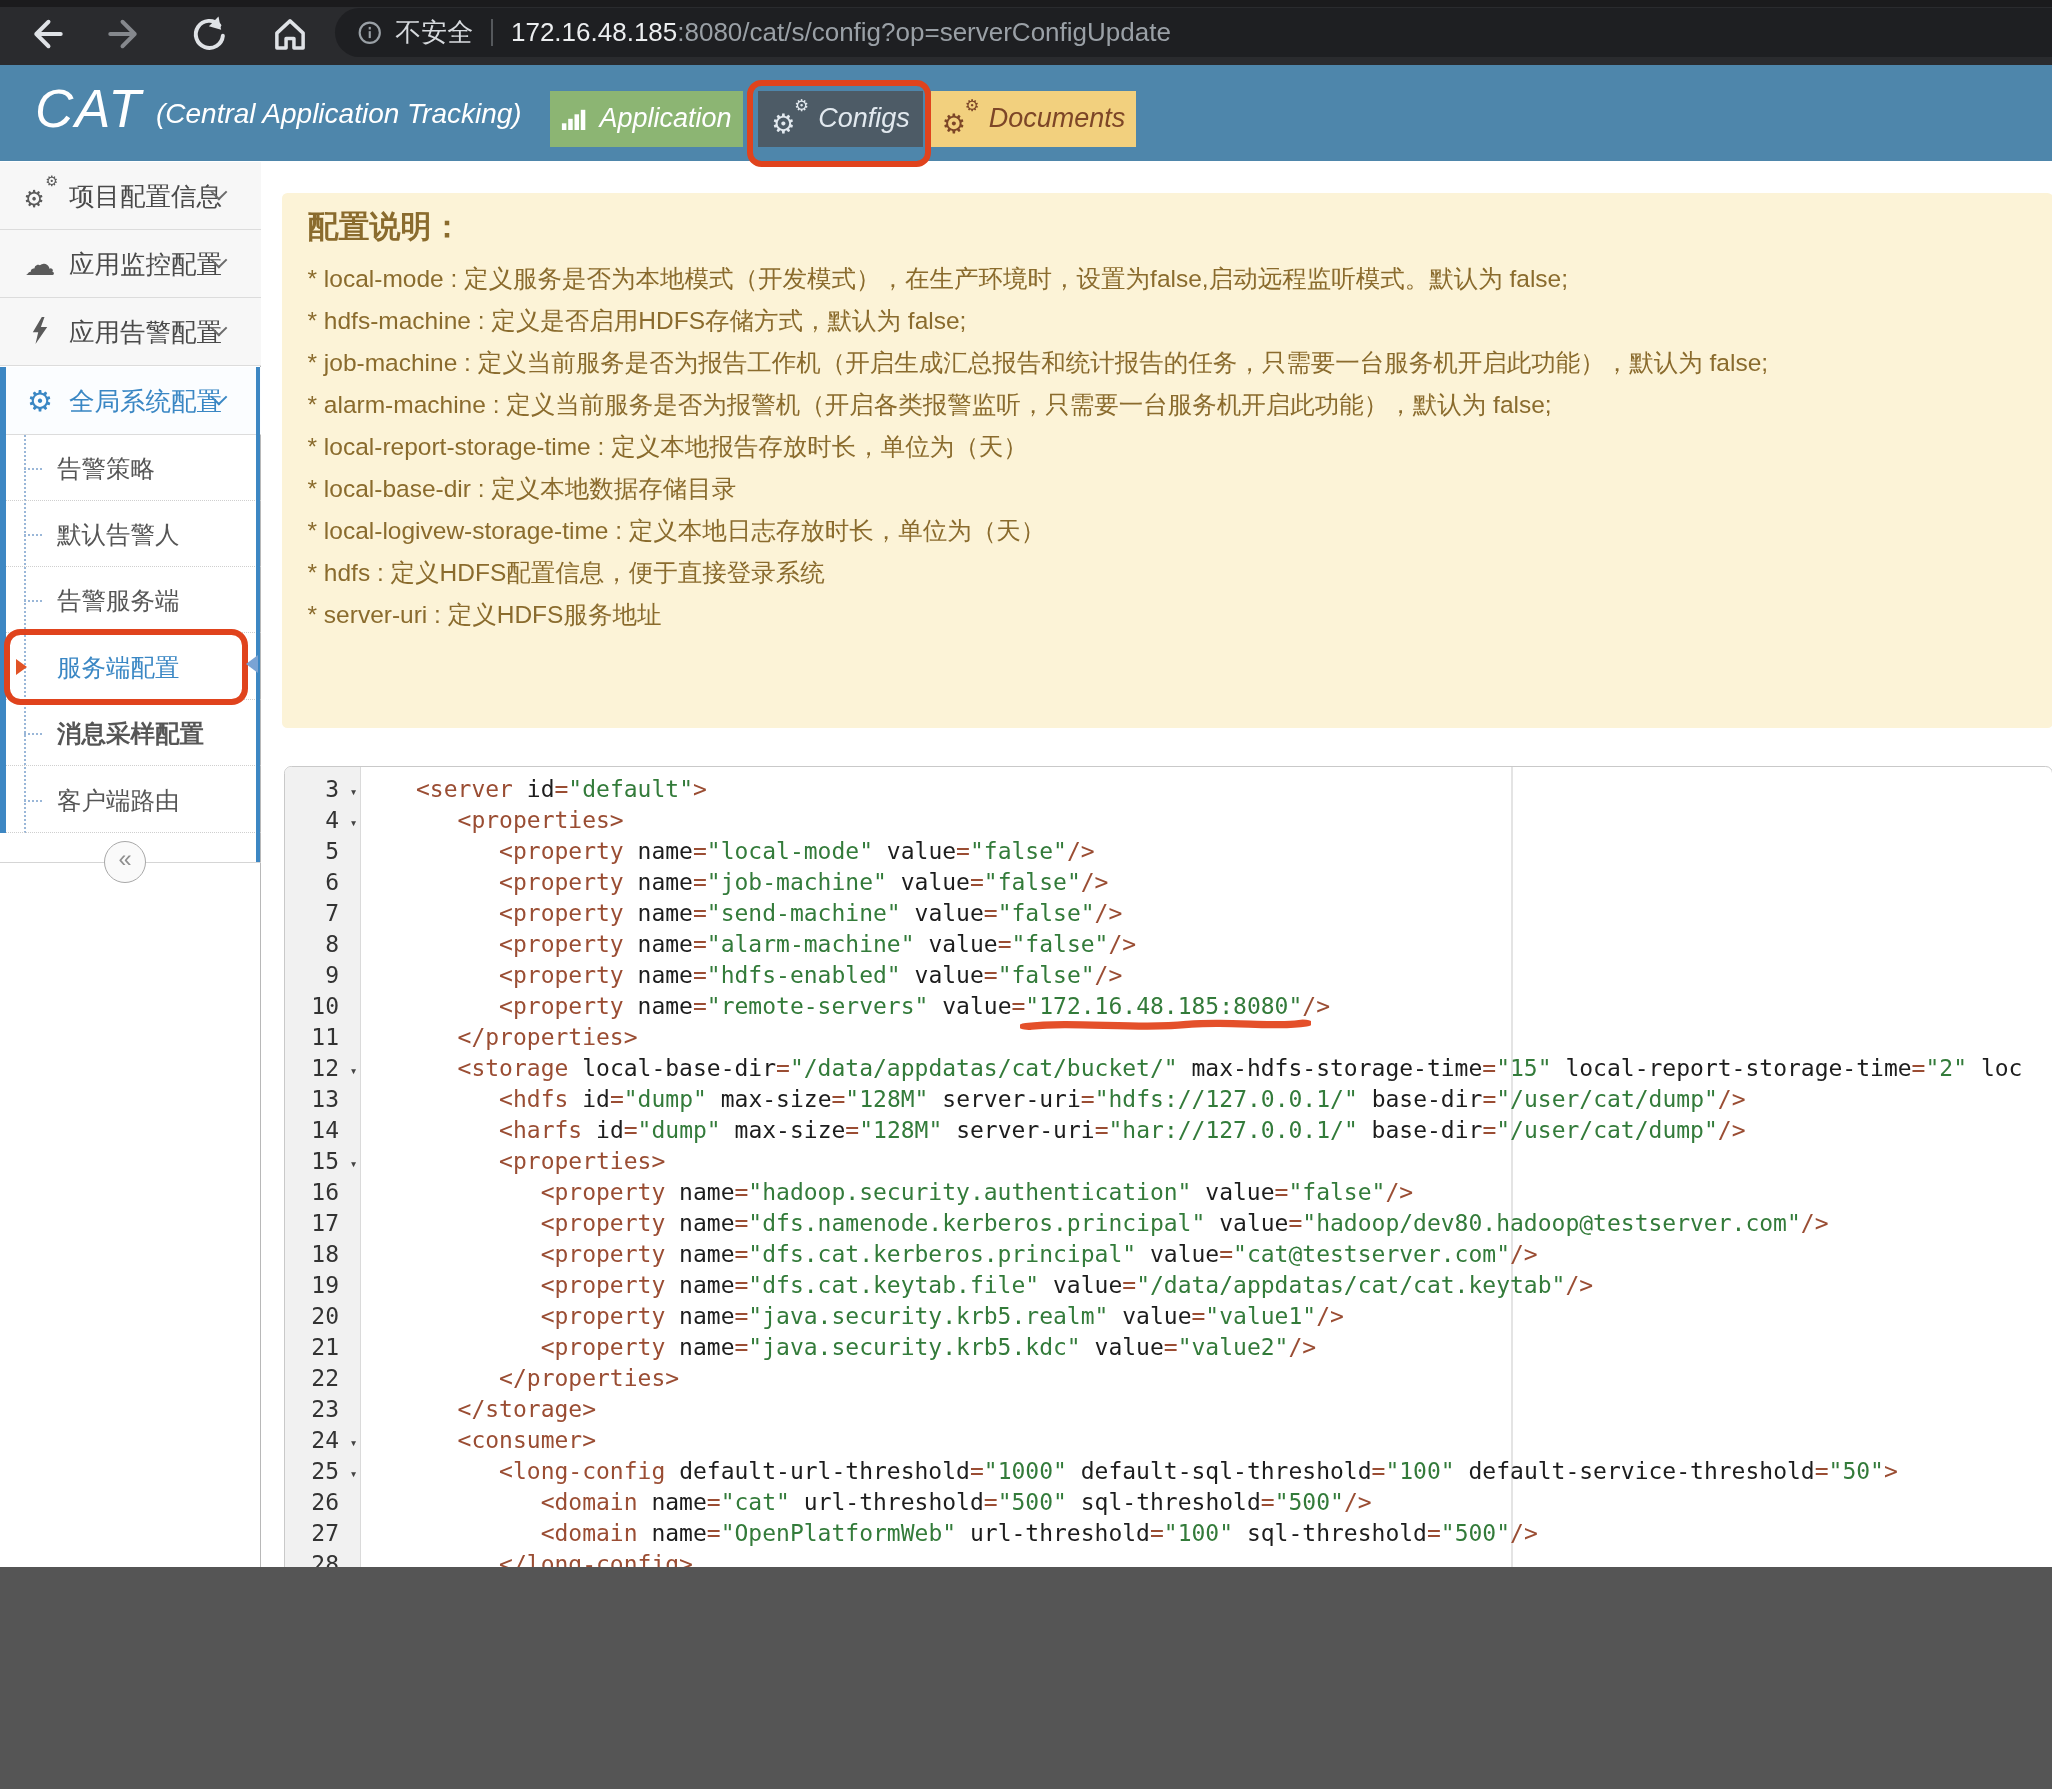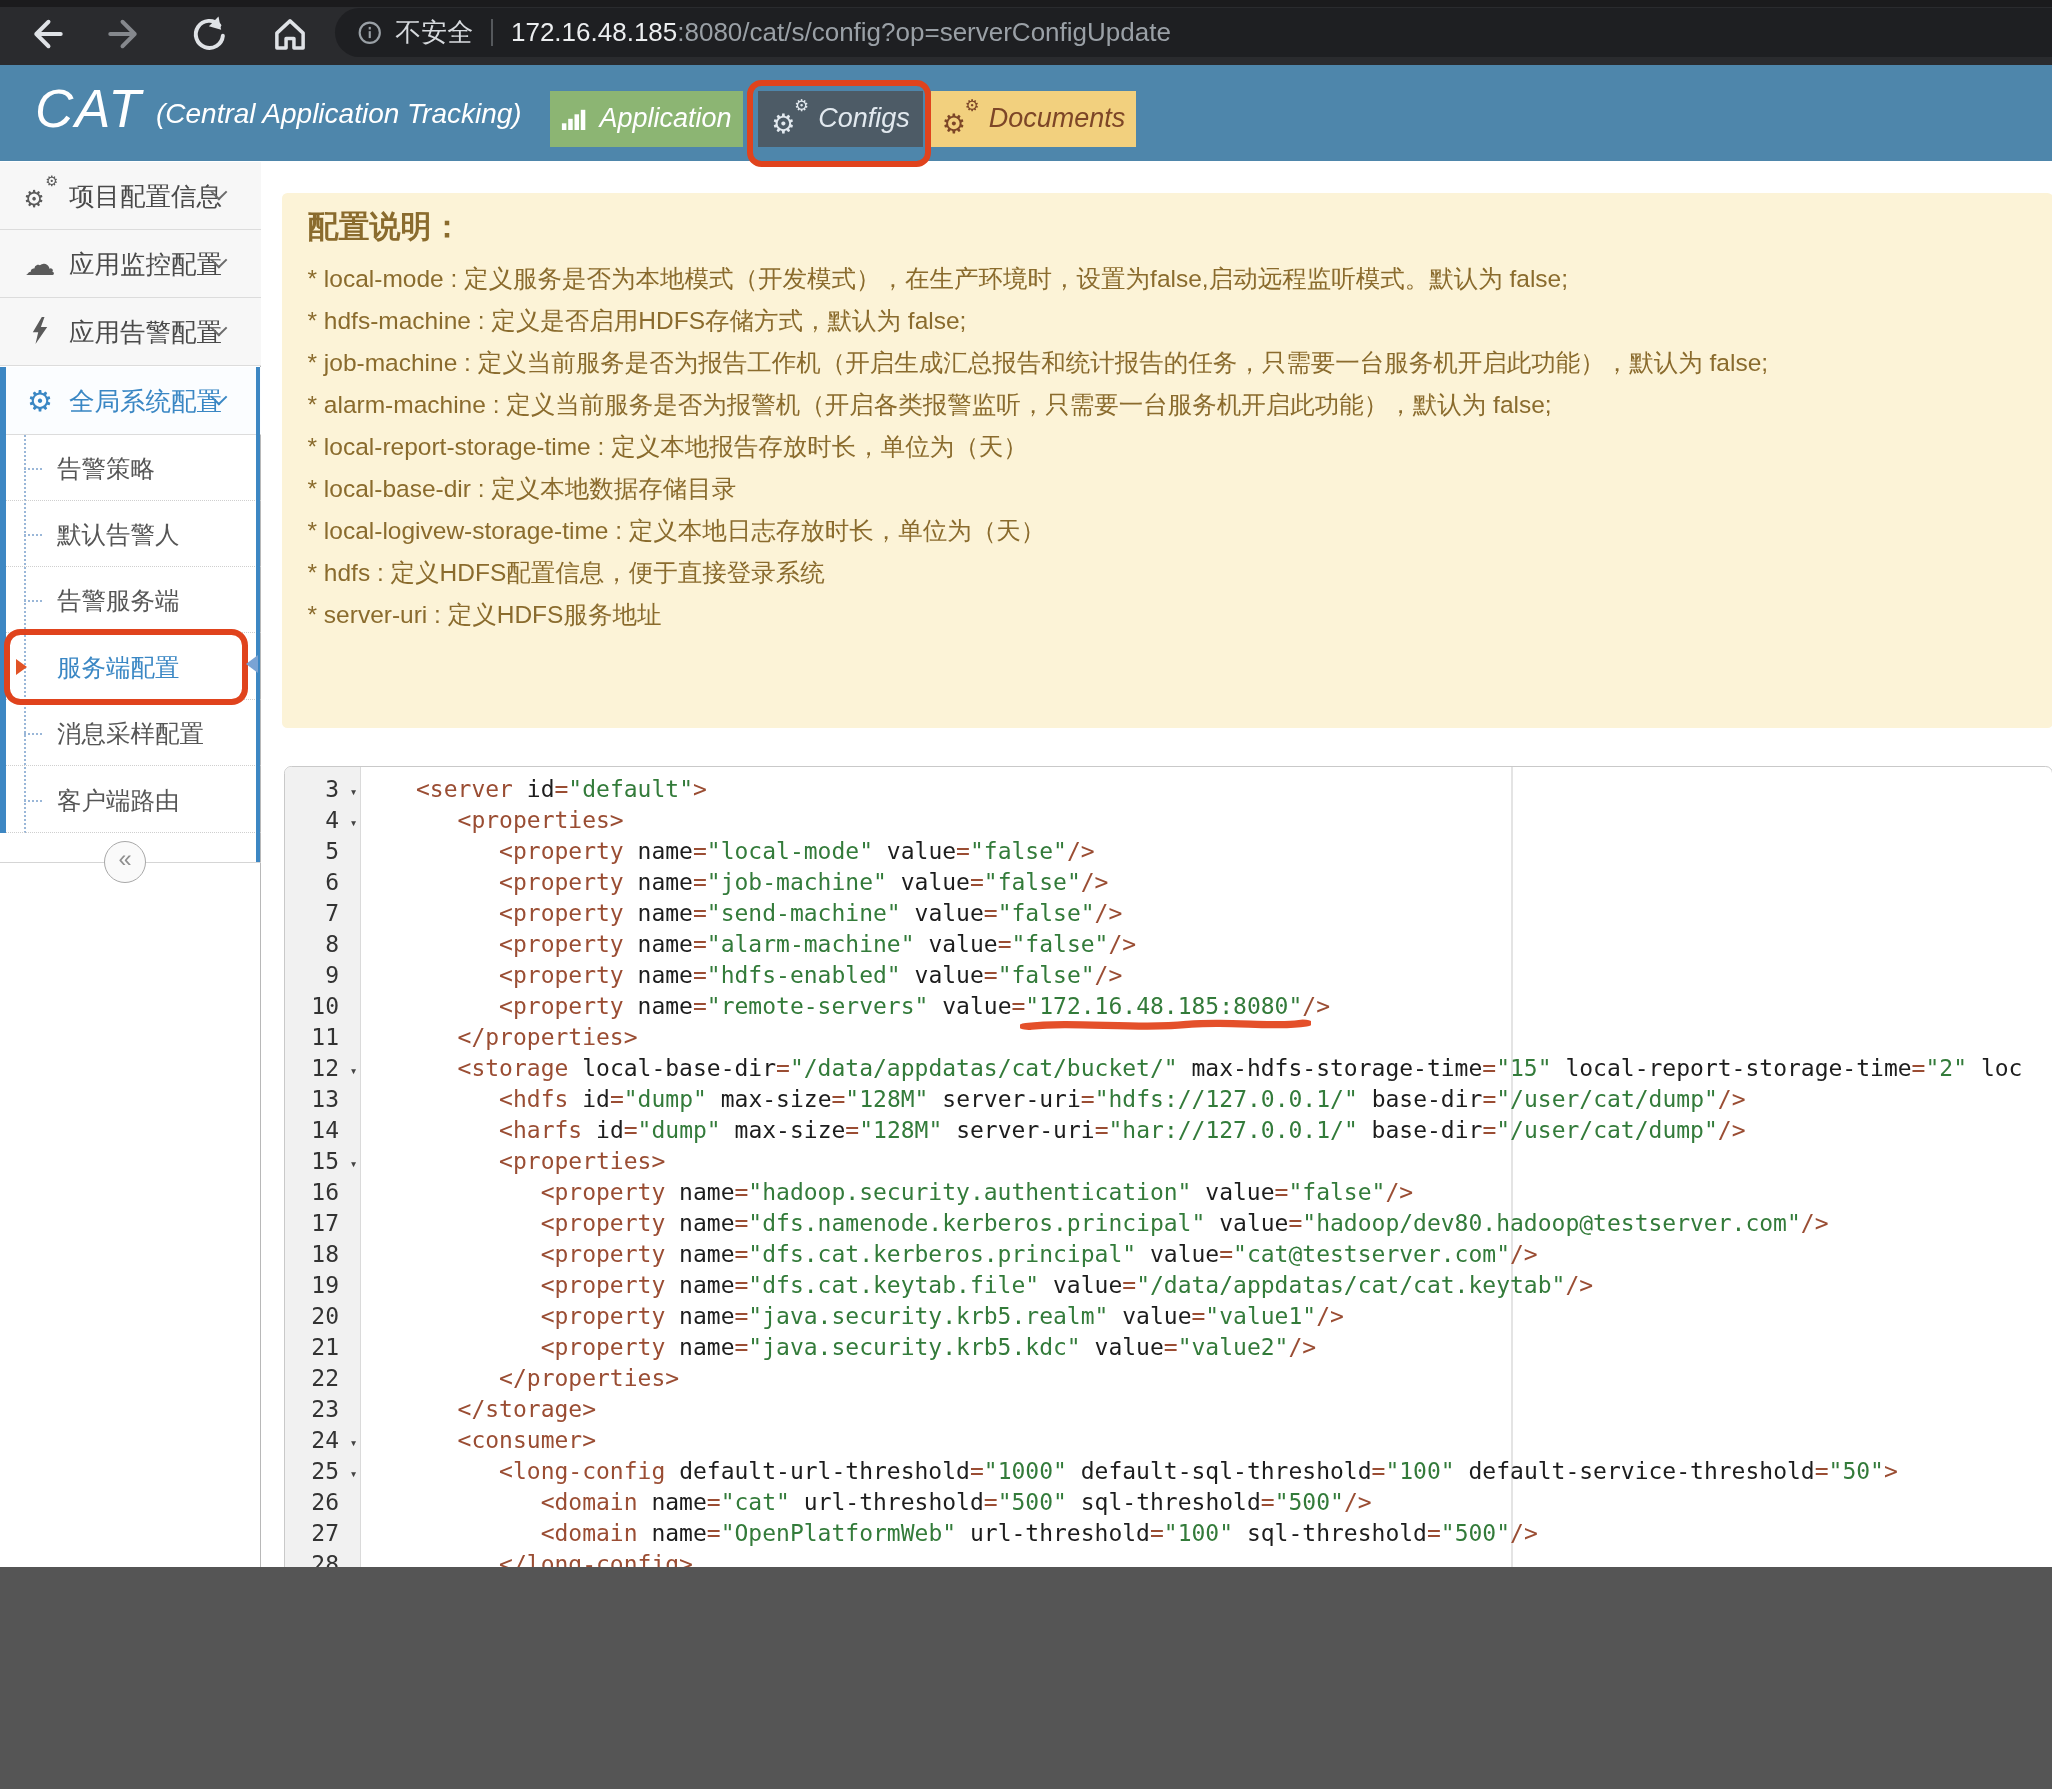--- a/index.html
+++ b/index.html
@@ -204,21 +204,21 @@
           <span class="lbl">默认告警人</span>
         </div>
         <div class="side-sub" style="top: 405px; font-family: Liberation Serif, serif;">
           <span class="dash"></span>
           <span class="lbl">告警服务端</span>
         </div>
         <div class="side-sub active" style="top: 472px;">
           <span class="tri"></span>
           <span class="lbl">服务端配置</span>
         </div>
-        <div class="side-sub" style="top: 538px;">
+        <div class="side-sub" style="top: 538px; font-weight: bold;">
           <span class="dash"></span>
           <span class="lbl">消息采样配置</span>
         </div>
         <div class="side-sub" style="top: 605px;">
           <span class="dash"></span>
           <span class="lbl">客户端路由</span>
         </div>
       </div>
     <div id="blue-bar-left"></div>
     <div id="blue-bar-right"></div>

